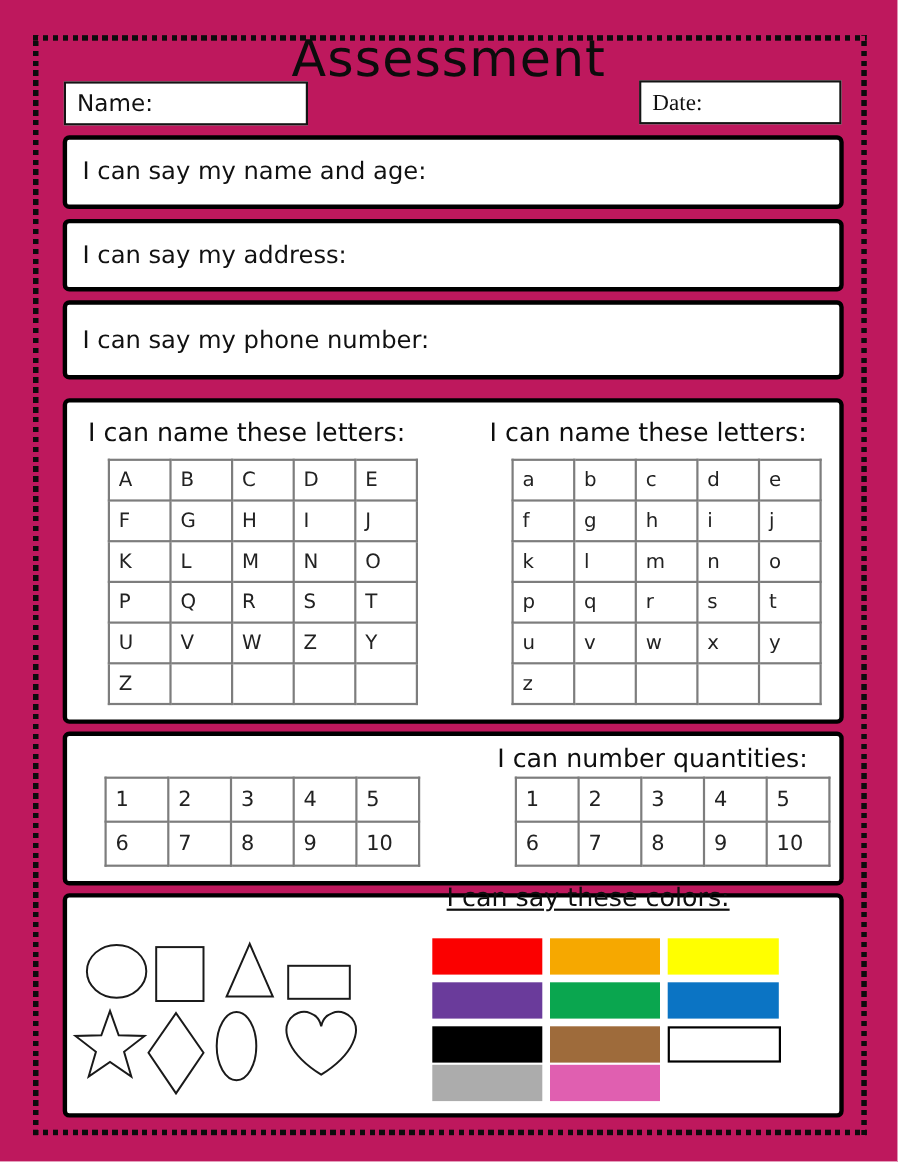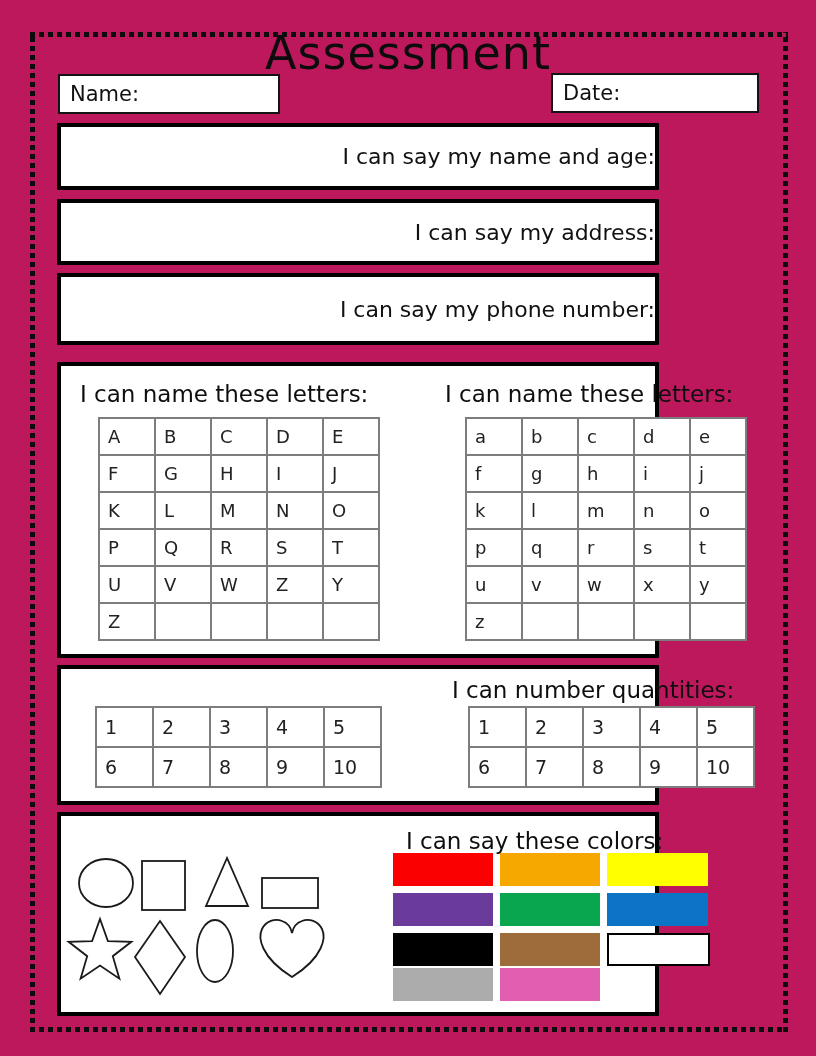--- a/index.html
+++ b/index.html
@@ -13,23 +13,23 @@
       repeating-linear-gradient(0deg,#0c0c0c 0 5px,transparent 5px 9px),
       repeating-linear-gradient(0deg,#0c0c0c 0 5px,transparent 5px 9px);
     background-size:100% 5px,100% 5px,5px 100%,5px 100%;
     background-position:0 0,0 100%,0 0,100% 0;
     background-repeat:no-repeat;pointer-events:none;}
   .page-title{position:absolute;left:0;right:0;top:26px;text-align:center;
     font-size:46px;letter-spacing:1px;color:#0c0c0c;}
   .field-box{position:absolute;height:40px;border:2px solid #141414;background:#fff;
     box-sizing:border-box;display:flex;align-items:center;padding-left:10px;font-size:21px;}
   .name-box{left:58px;top:74px;width:222px;}
-  .date-box{left:551px;top:73px;width:208px;}
-  .thick-box{position:absolute;left:57px;width:602px;border:4px solid #000;
-    border-radius:1px;background:#fff;box-sizing:border-box;justify-content:flex-end;}
+  .date-box{left:581px;top:73px;width:184px;font-family:Liberation Serif, serif;}
+  .thick-box{position:absolute;left:57px;width:710px;border:4px solid #000;
+    border-radius:6px;background:#fff;box-sizing:border-box;}
   .stmt{display:flex;align-items:center;padding-left:14px;font-size:22px;}
   .stmt1{top:123px;height:67px;}
   .stmt2{top:199px;height:66px;}
   .stmt3{top:273px;height:72px;}
   .letters-box{top:362px;height:296px;}
   .numbers-box{top:665px;height:140px;}
   .shapes-box{top:812px;height:204px;}
   .sec-title{position:absolute;font-size:23px;white-space:nowrap;color:#0e0e0e;}
   table.grid{position:absolute;border-collapse:collapse;table-layout:fixed;}
   table.grid td{border:2px solid #7d7d7d;padding:0 0 0 8px;vertical-align:middle;
@@ -207,21 +207,21 @@
       <td>6</td>
       <td>7</td>
       <td>8</td>
       <td>9</td>
       <td>10</td>
     </tr>
   </tbody>
     </table>
 
   <div class="thick-box shapes-box"></div>
-  <div class="sec-title" style="left:406px;top:828px;">I can say these colors:</div>
+  <div class="sec-title" style="left:406px;top:804px;text-decoration:underline;">I can say these colors:</div>
 
   <svg class="shapes-svg" width="290" height="165" viewBox="0 0 290 165">
     <ellipse class="shape" cx="46" cy="38" rx="27" ry="24"></ellipse>
     <rect class="shape" x="82" y="16" width="43" height="49"></rect>
     <polygon class="shape" points="167,13 146,61 188,61"></polygon>
     <rect class="shape" x="202" y="33" width="56" height="30"></rect>
     <polygon class="shape" points="40,74 47.9,96.1 71.4,96.8 52.8,111.2 59.4,133.7 40,120.5 20.6,133.7 27.2,111.2 8.6,96.8 32.1,96.1"></polygon>
     <polygon class="shape" points="100,76 125,112 100,149 75,112"></polygon>
     <ellipse class="shape" cx="155" cy="106" rx="18" ry="31"></ellipse>
     <path class="shape" d="M232,132 C200,112 198,92 202,84 C206,76 215,73 222,76 C228,78 231,83 232,88 C233,83 236,78 242,76 C249,73 258,76 262,84 C266,92 264,112 232,132 Z"></path>

